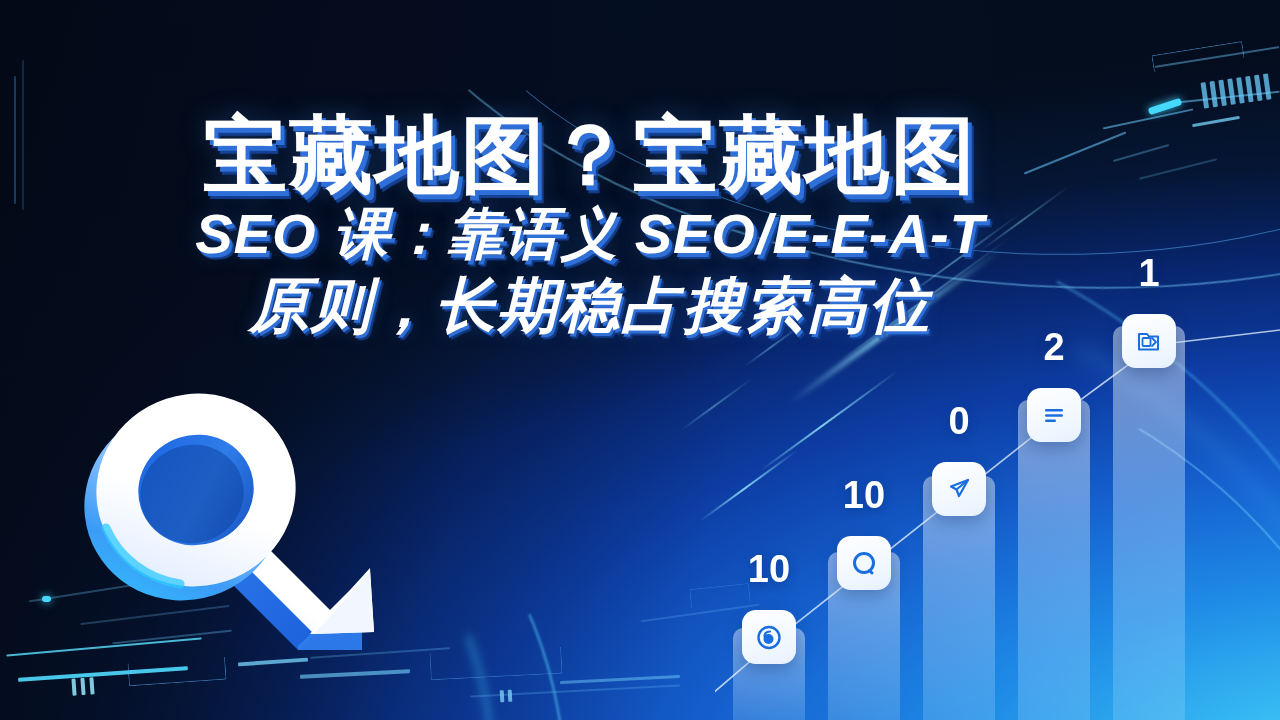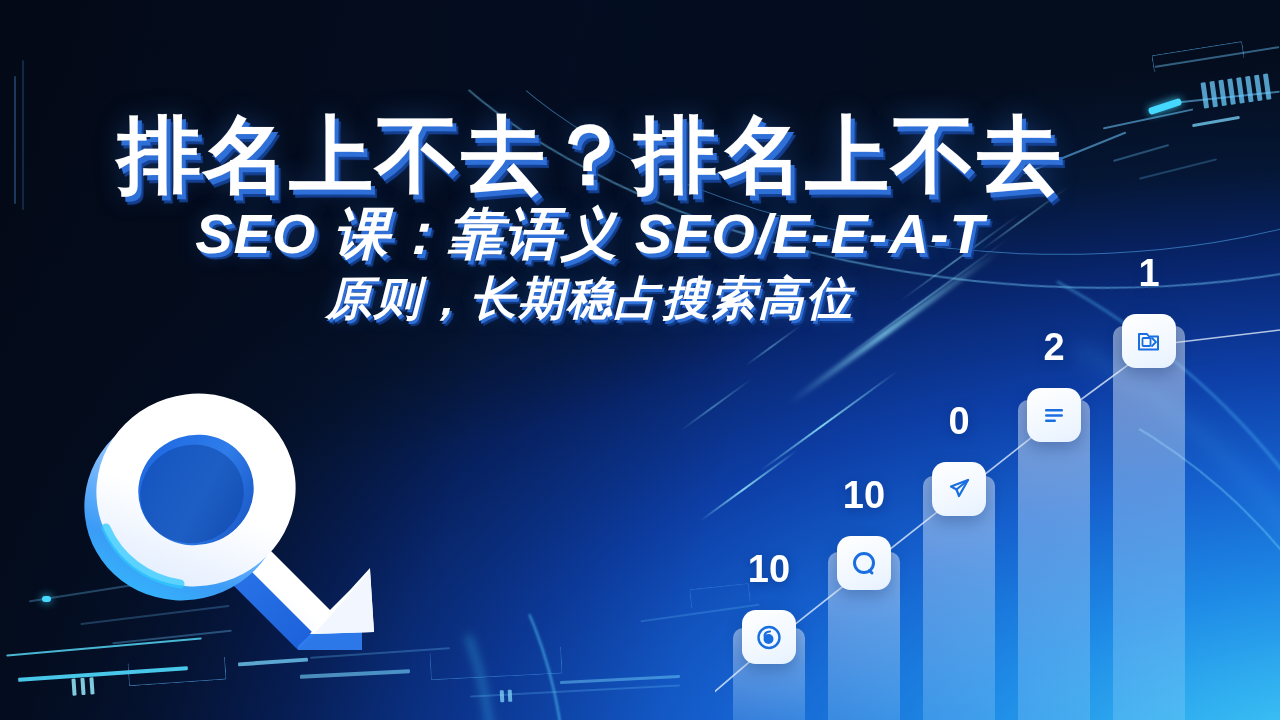--- a/index.html
+++ b/index.html
@@ -172,21 +172,21 @@
     letter-spacing: 1px;
     line-height: 1.1;
     white-space: nowrap;
     text-shadow:
       3px 4px 0 #2f6fd8,
       5px 6px 1px rgba(24,72,162,0.8),
       0 0 22px rgba(60,140,255,0.3);
   }
   .title-line3 {
     margin-top: 8px;
-    font-size: 46px;
+    font-size: 60px;
     font-weight: 800;
     font-style: italic;
     color: #ffffff;
     letter-spacing: 2px;
     line-height: 1.1;
     white-space: nowrap;
     text-shadow:
       2px 3px 0 #2f6fd8,
       4px 5px 1px rgba(24,72,162,0.7),
       0 0 18px rgba(60,140,255,0.28);
@@ -321,21 +321,21 @@
   </div>
 
   <div class="hud">
     <div class="hud-line" style="left:640px; top:612px; width:120px; height:1.5px; transform:rotate(-8deg); opacity:.4;"></div>
     <div class="hud-box" style="left:690px; top:586px; width:58px; height:18px; border-bottom:none; transform:rotate(-6deg); opacity:.5;"></div>
     <div class="hud-line" style="left:14px; top:76px; width:2px; height:128px; background:rgba(70,150,230,.35);"></div>
     <div class="hud-line" style="left:22px; top:60px; width:2px; height:150px; background:rgba(70,150,230,.22);"></div>
   </div>
 
   <div class="title-block">
-    <div class="title-line1">排名上不去？排名上不去</div>
+    <div class="title-line1">宝藏地图？宝藏地图</div>
     <div class="title-line2">SEO 课：靠语义 SEO/E-E-A-T</div>
     <div class="title-line3">原则，长期稳占搜索高位</div>
   </div>
 
   <div class="magnifier">
     <svg width="340" height="300" viewBox="0 0 340 300">
       <defs>
         <linearGradient id="mgRing" x1="0" y1="1" x2="1" y2="0">
           <stop offset="0%" stop-color="#2ec9ff"></stop>
           <stop offset="28%" stop-color="#3b9bf6"></stop>

